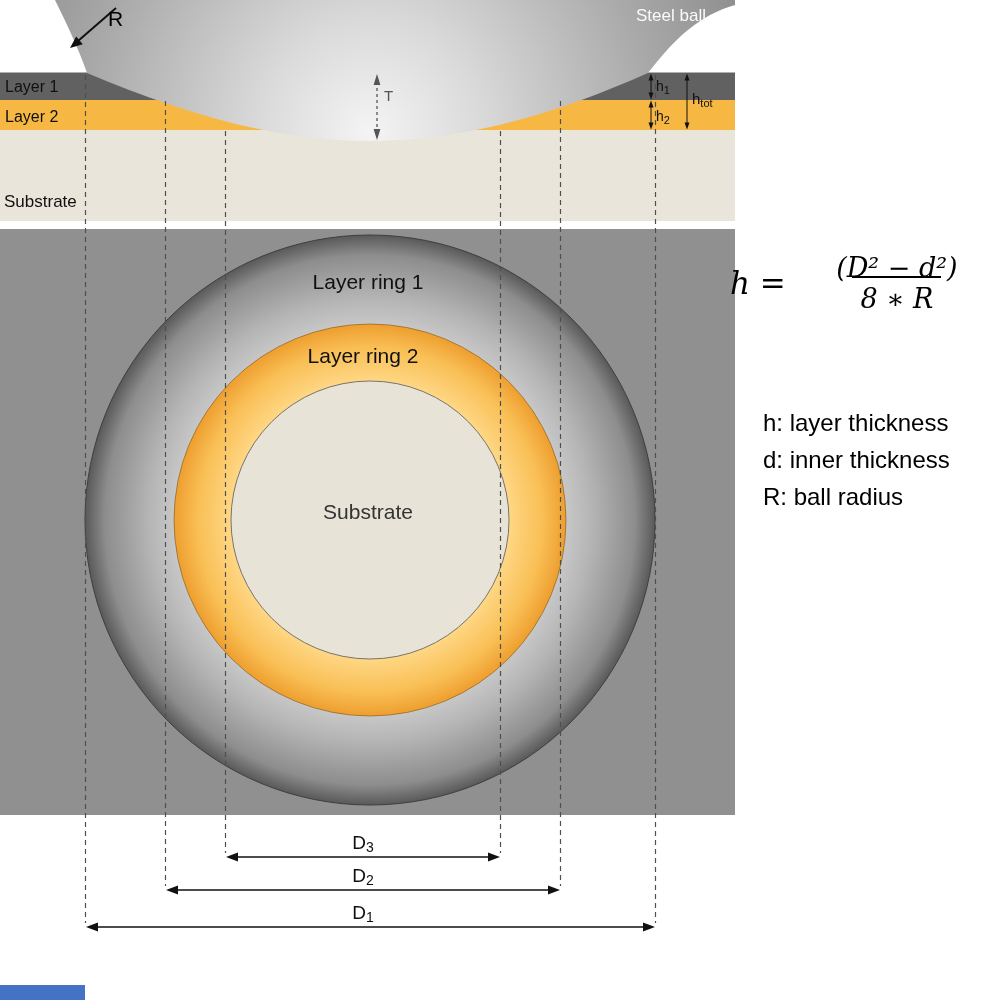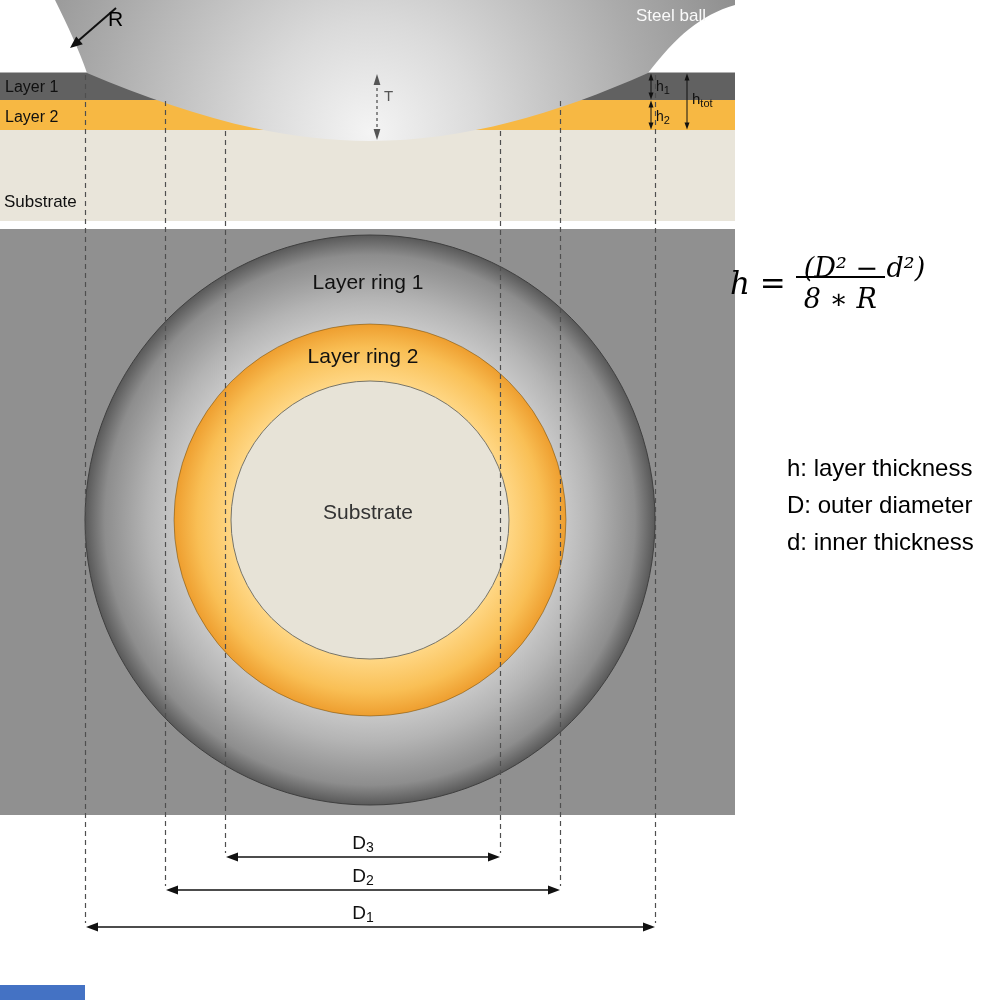--- a/index.html
+++ b/index.html
@@ -9,27 +9,27 @@
   }
   svg.diagram { position:absolute; left:0; top:0; display:block; }
   svg.diagram text { font-family:"Liberation Sans", sans-serif; }
 
   .formula {
     position:absolute; left:730px; top:252px; width:268px;
     display:flex; align-items:center;
     font-family:"DejaVu Serif", serif; font-style:italic; color:#000;
   }
   .formula .lhs { font-size:31px; margin-right:10px; white-space:nowrap; }
-  .frac { display:inline-block; text-align:left; font-size:27px; }
+  .frac { display:inline-block; text-align:center; font-size:27px; }
   .frac .num { padding:0 8px 5px 8px; white-space:nowrap; }
   .frac .den { border-top:2px solid #000; padding:5px 8px 0 8px; white-space:nowrap; }
 
   .legend {
-    position:absolute; left:787px; top:404px;
-    font-size:24px; color:#000;margin-top:45px;
+    position:absolute; left:763px; top:404px;
+    font-size:24px; color:#000;
   }
   .legend div { line-height:37px; white-space:nowrap; }
 
   .accent-bar {
     position:absolute; left:0; top:985px; width:85px; height:15px;
     background:#4472c4;
   }
 </style>
 </head>
 <body>
@@ -130,18 +130,18 @@
   <div class="formula">
     <span class="lhs">h =</span>
     <span class="frac">
       <span class="num">(D² − d²)</span>
       <span class="den">8 ∗ R</span>
     </span>
   </div>
 
   <div class="legend">
     <div>h: layer thickness</div>
-    <div>D: outer diameter</div>
     <div>d: inner thickness</div>
+    <div>R: ball radius</div>
   </div>
 
   <div class="accent-bar"></div>
 </div>
 
 </body></html>

